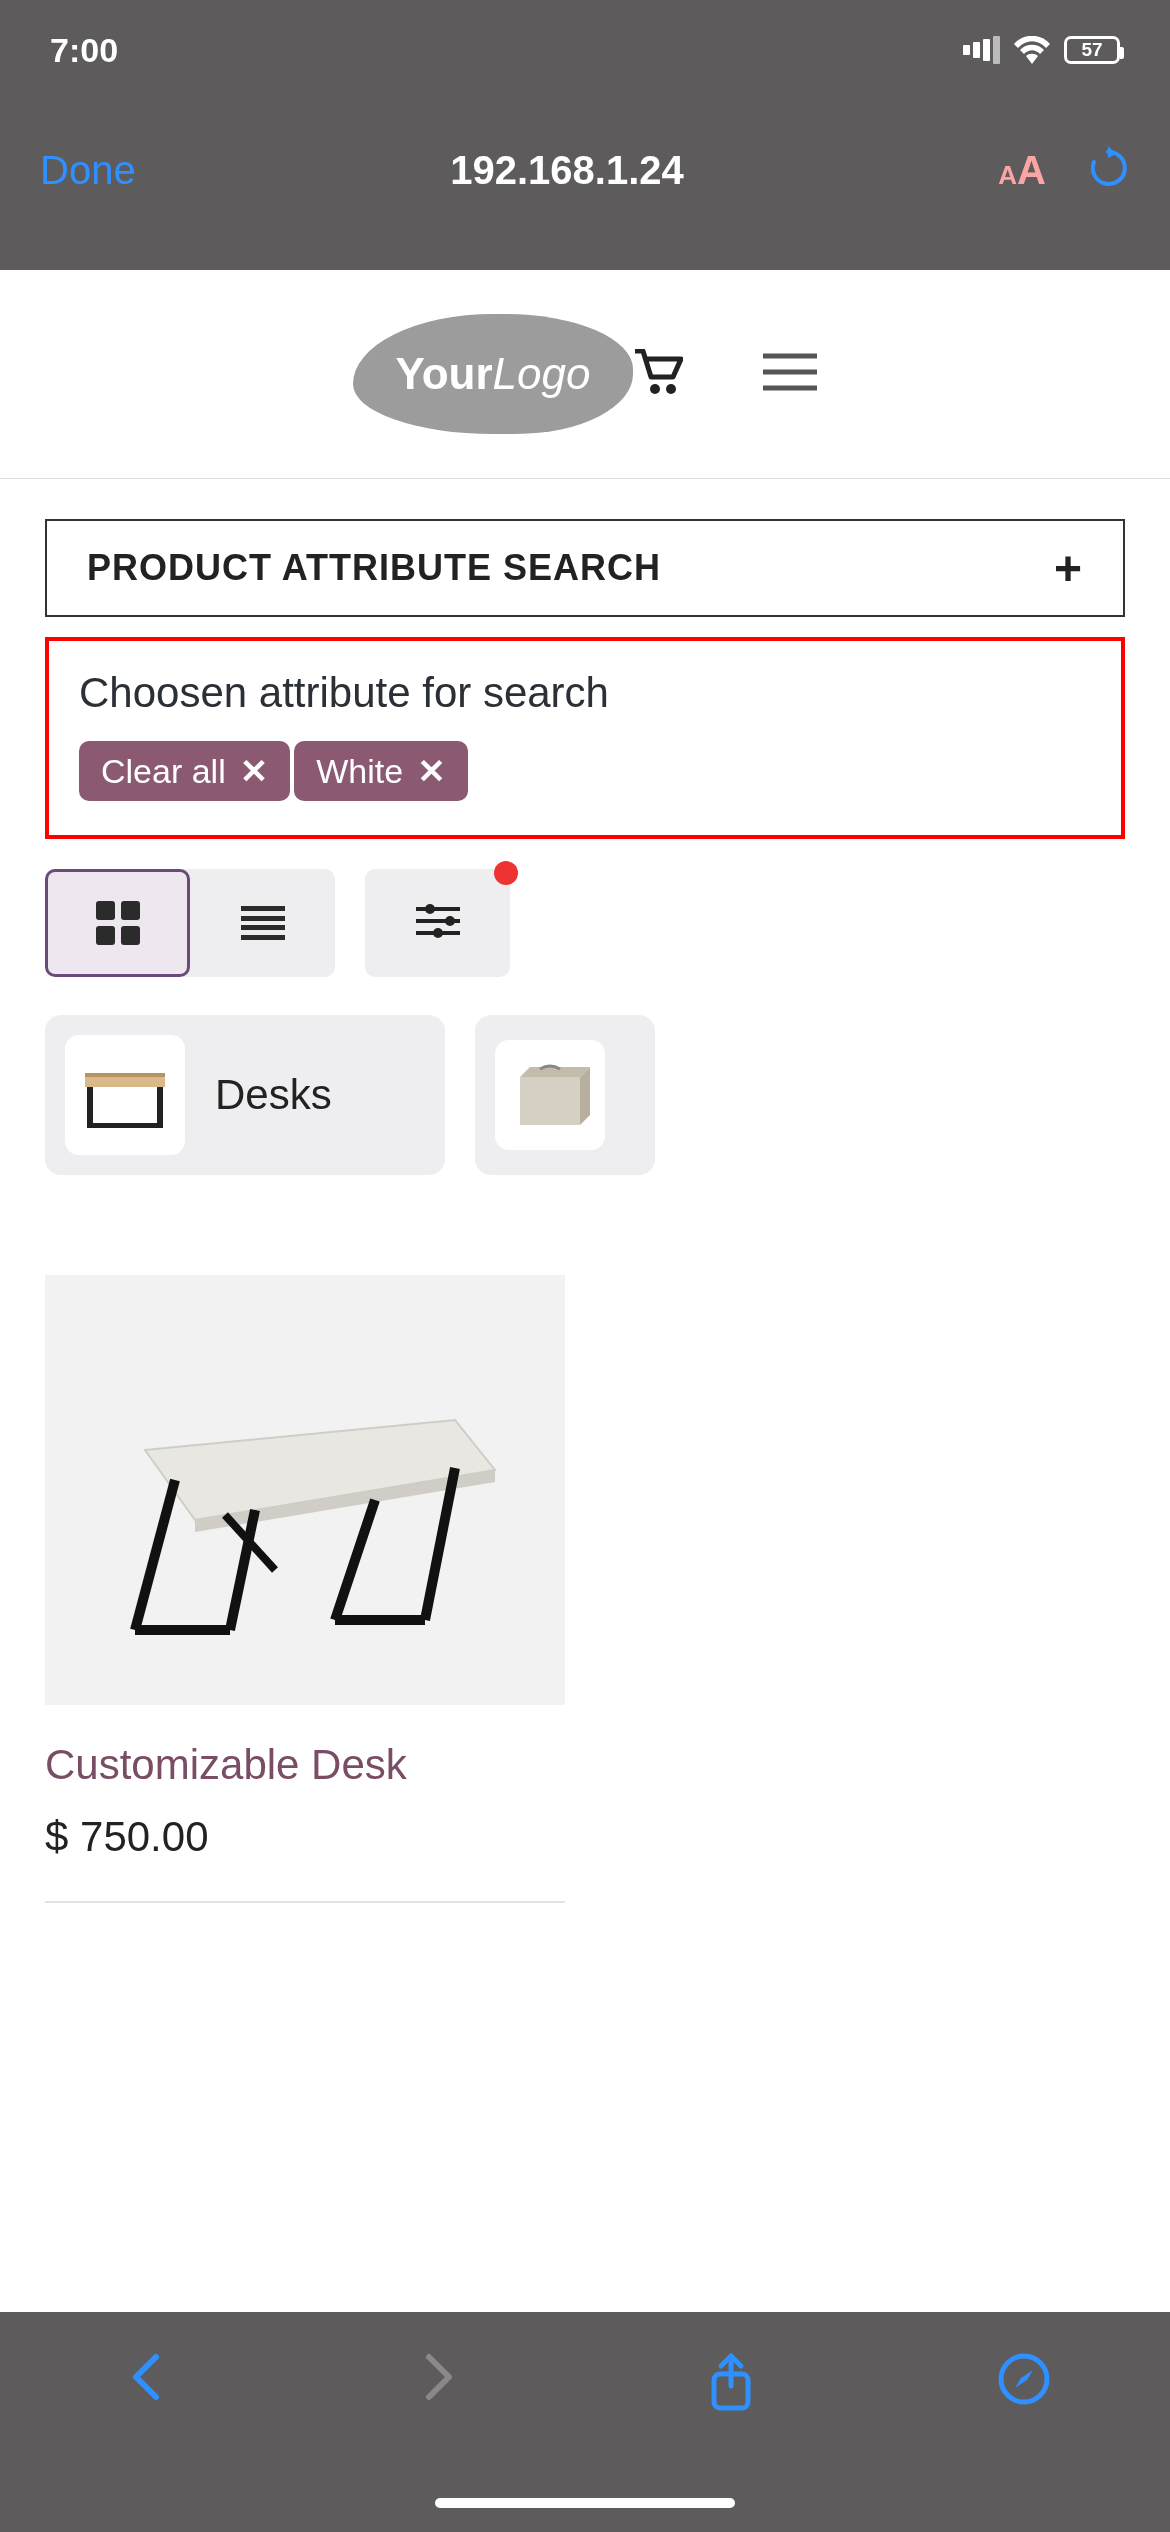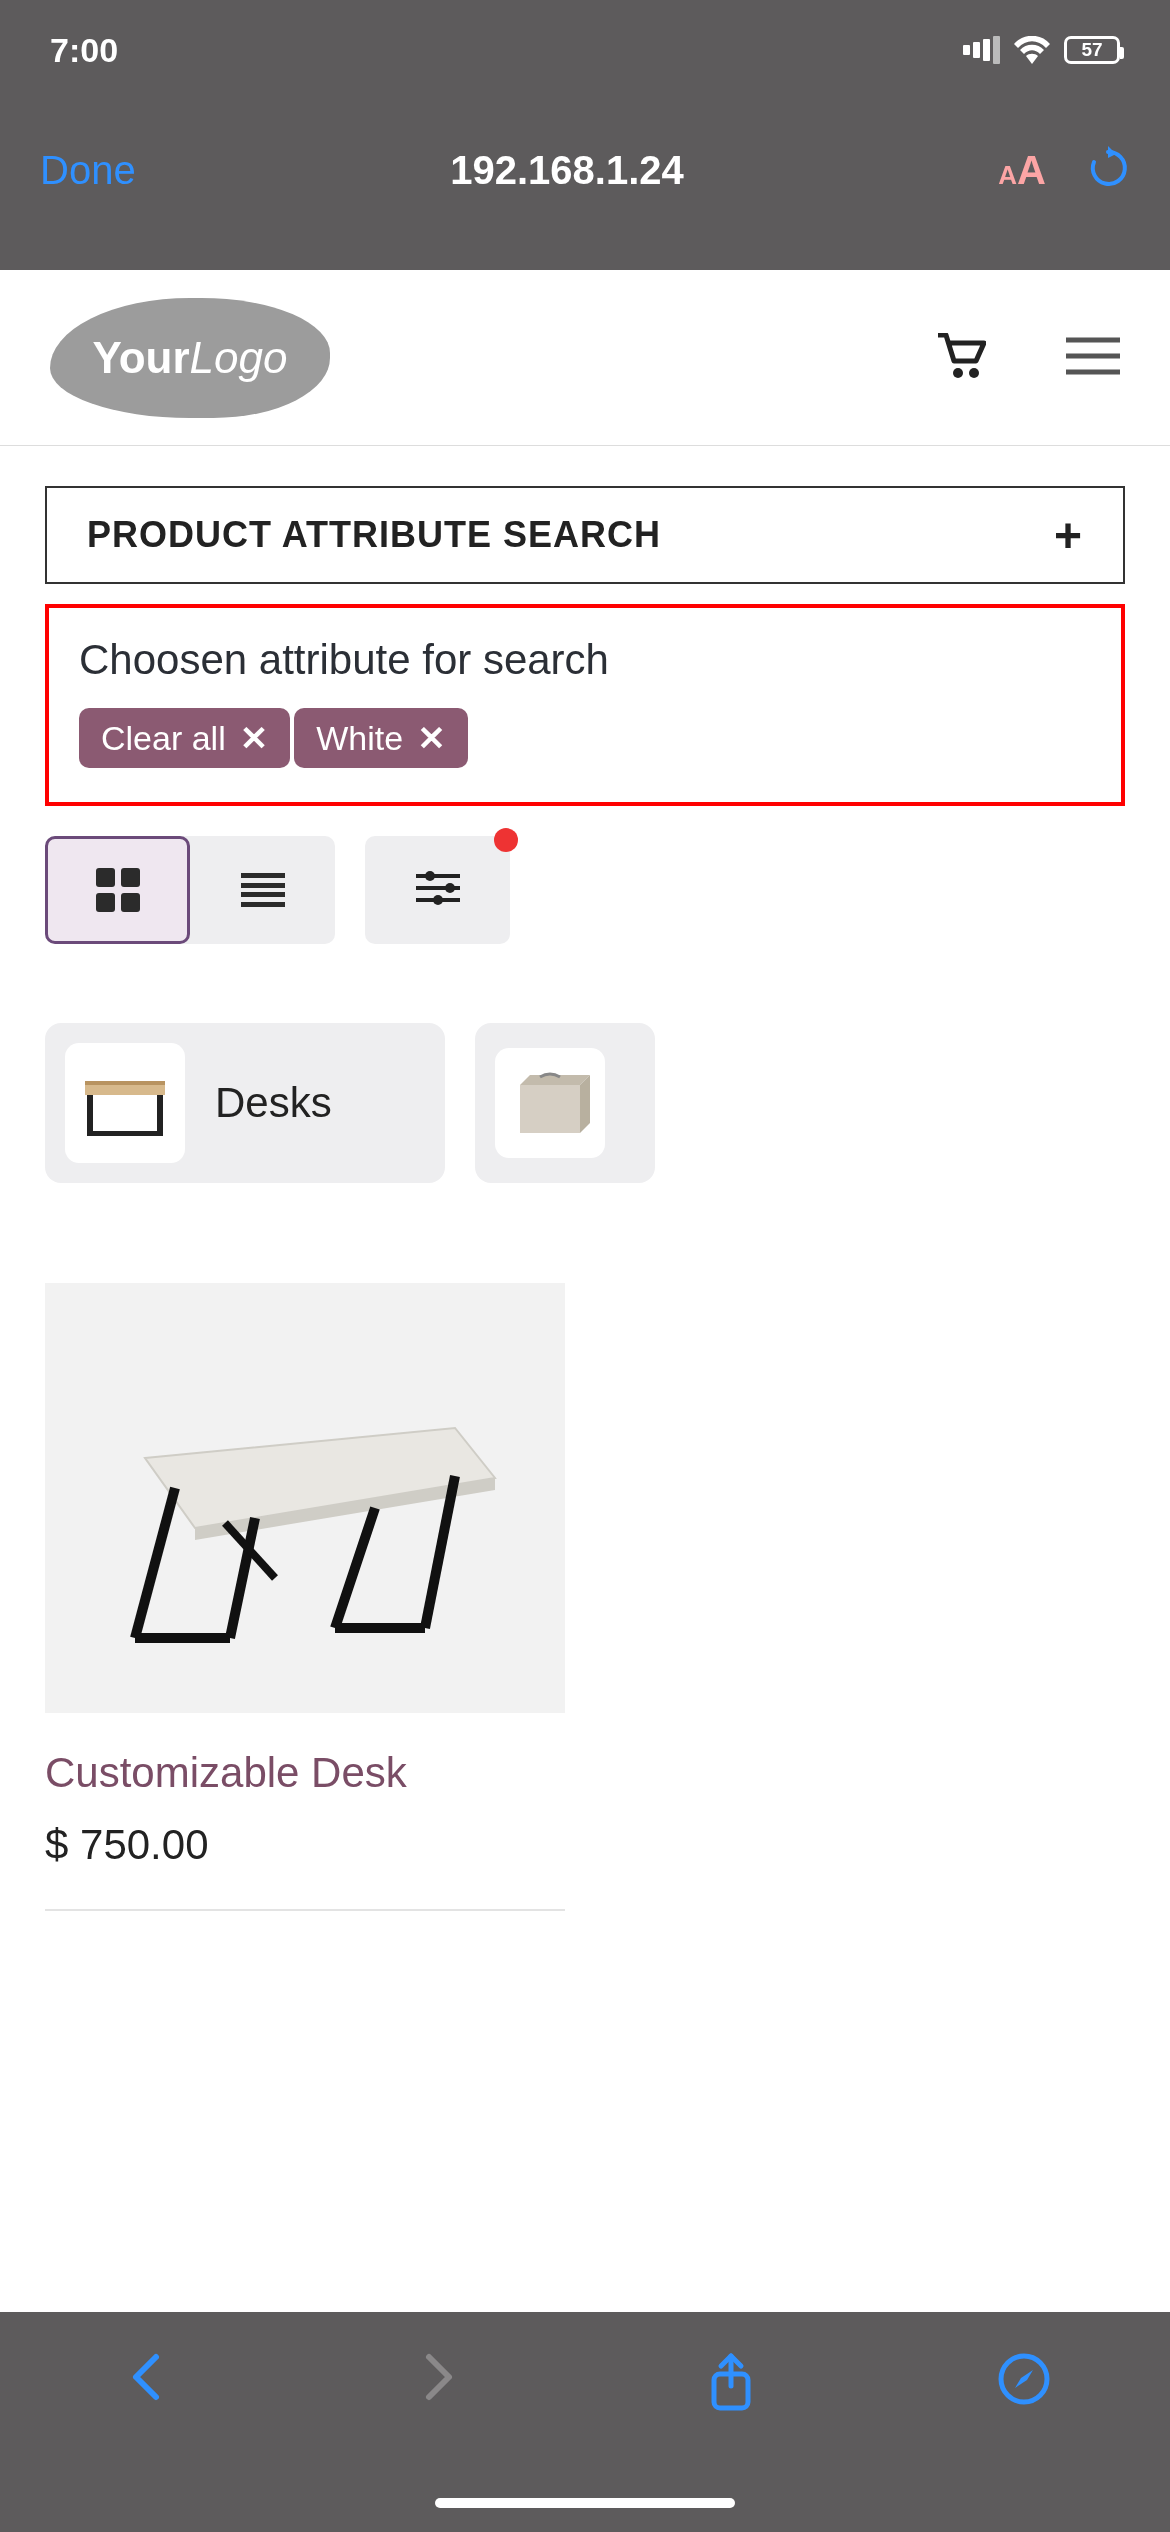--- a/index.html
+++ b/index.html
@@ -21,22 +21,22 @@
     height: 170px; background: #5d5b5c; display:flex; align-items:center;
     justify-content: space-between; padding: 0 40px 30px 40px;
   }
   .browsertop .done { color:#2f90ff; font-size:40px; }
   .browsertop .url { color:#fff; font-size:40px; font-weight:600; }
   .browsertop .rightcluster { display:flex; align-items:center; gap:40px; }
   .aA { color:#fca5a5; font-weight:600; }
   .aA .small{font-size:26px}.aA .big{font-size:40px}
   
   .siteheader {
-    height: 176px; border-bottom:1px solid #ddd; display:flex; align-items:center;
-    justify-content: space-between; padding: 8px 50px;
+    height: 209px; border-bottom:1px solid #ddd; display:flex; align-items:center;
+    justify-content: center; padding: 8px 50px;
   }
   .logo { width: 280px; height:120px; position:relative; }
   .logo-blob { width:280px; height:120px; background:#9c9c9c; border-radius: 60% 55% 50% 60% / 70% 55% 60% 50%; display:flex; align-items:center; justify-content:center;}
   .logo-text { color:#fff; font-size:44px; font-weight:400; font-style:italic; }
   .logo-text .your{font-weight:700; font-style:normal;}
   .header-icons { display:flex; align-items:center; gap:80px; }
   
   .content { padding: 40px 45px 0 45px; }
   .attr-search-bar {
     border:2px solid #333; height:98px; display:flex; align-items:center;
@@ -64,21 +64,21 @@
   .viewgroup { display:flex; background:#eeeef0; border-radius:10px; height:108px; width:290px; position:relative;}
   .viewbtn { width:145px; display:flex; align-items:center; justify-content:center;}
   .viewbtn.active { background:#efe7f0; border:3px solid #6b4a7a; border-radius:10px; }
   .grid-icon { width:44px; height:44px; display:grid; grid-template-columns:1fr 1fr; grid-template-rows:1fr 1fr; gap:6px;}
   .grid-icon div{background:#2b2b2b; border-radius:3px;}
   .list-icon { width:44px; height:34px; display:flex; flex-direction:column; justify-content:space-between;}
   .list-icon div{height:5px; background:#2b2b2b;}
   .filterbtn { width:145px; height:108px; background:#eeeef0; border-radius:10px; display:flex; align-items:center; justify-content:center; position:relative;}
   .filterbtn .dot{ position:absolute; top:-8px; right:-8px; width:24px; height:24px; background:#e33; border-radius:50%;}
   
-  .catrow { display:flex; gap:30px; margin-top:79px; overflow:hidden;}
+  .catrow { display:flex; gap:30px; margin-top:38px; overflow:hidden;}
   .catchip {
     height:160px; background:#eeeef0; border-radius:16px; display:flex; align-items:center;
     padding:0 40px 0 20px; gap:30px; font-size:42px; color:#222;
   }
   .catchip .thumb { width:120px; height:120px; background:#fff; border-radius:14px; display:flex; align-items:center; justify-content:center;}
   .cat-desks .thumb svg, .cat-furn .thumb svg, .cat-box .thumb svg { display:block; }
   .cat-desks{width:400px}.cat-furn{width:460px}.cat-box{width:180px; padding-right:0;}
   .cat-box .thumb{width:110px;height:110px;}
   
   .product { margin-top:100px; width:520px; }

